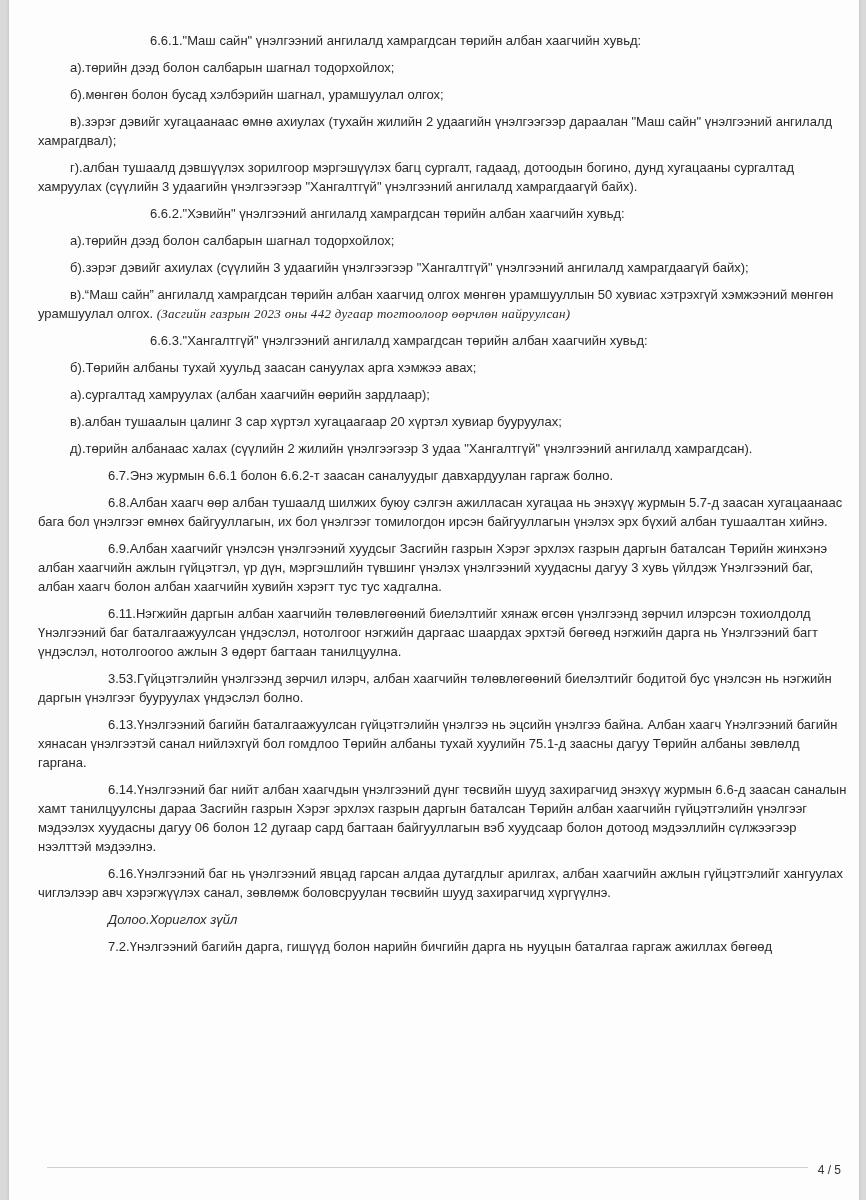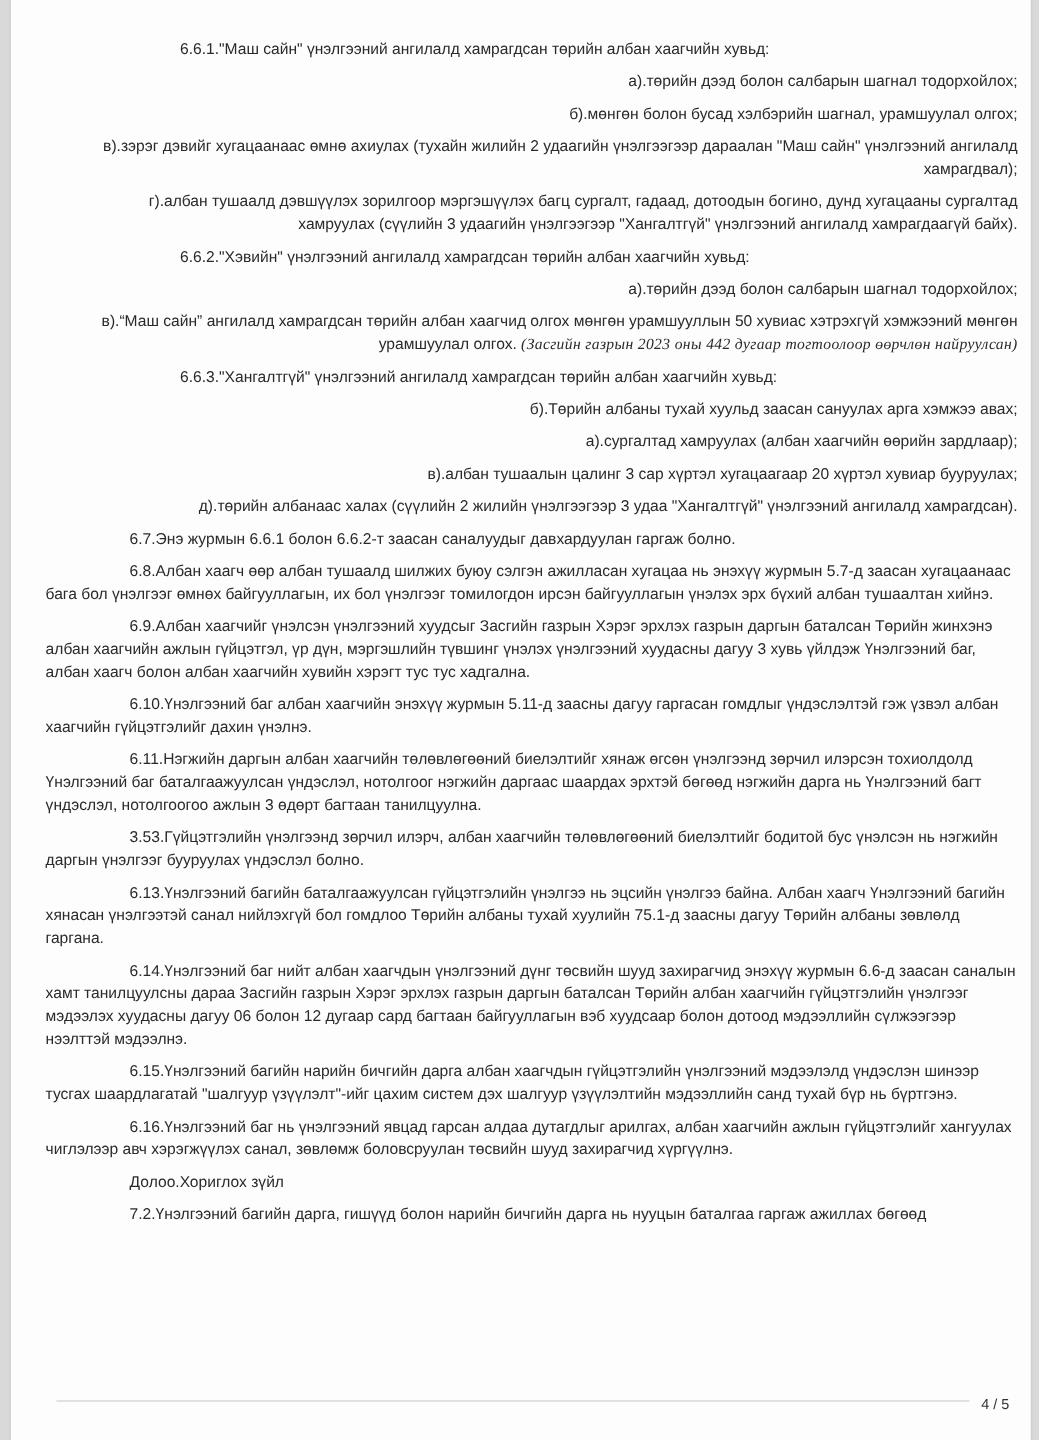--- a/index.html
+++ b/index.html
@@ -24,23 +24,23 @@
   .edge-right { right: 0; width: 7px; border-left: 1px solid #c6c6c6; }
   .doc-body {
     position: absolute;
     left: 29px; right: 11px; top: 31px;
     font-size: 13px;
     line-height: 19px;
     color: #2a2a2a;
     text-align: left;
   }
   .para { margin: 0 0 8px 0; }
-  .para.item    { text-indent: 32px; text-align: right; }
+  .para.item    { text-indent: 32px; }
   .para.clause  { text-indent: 70px; }
-  .para.chapter { text-indent: 70px; }
+  .para.chapter { text-indent: 70px; font-style: italic; }
   .para.heading { text-indent: 112px; }
   .para em { font-style: italic; letter-spacing: 0.3px; font-family: Liberation Serif, serif; }
   .footer {
     position: absolute;
     left: 38px; right: 18px; top: 1156px;
     display: flex; align-items: center;
     height: 22px;
   }
   .footer-rule {
     flex: 1;
@@ -63,35 +63,34 @@
 
 <div class="page">
   <div class="doc-body">
       <p class="para heading"><span>6.6.1."Маш сайн" үнэлгээний ангилалд хамрагдсан төрийн албан хаагчийн хувьд:</span></p>
       <p class="para item"><span>а).төрийн дээд болон салбарын шагнал тодорхойлох;</span></p>
       <p class="para item"><span>б).мөнгөн болон бусад хэлбэрийн шагнал, урамшуулал олгох;</span></p>
       <p class="para item"><span>в).зэрэг дэвийг хугацаанаас өмнө ахиулах (тухайн жилийн 2 удаагийн үнэлгээгээр дараалан "Маш сайн" үнэлгээний ангилалд хамрагдвал);</span></p>
       <p class="para item"><span>г).албан тушаалд дэвшүүлэх зорилгоор мэргэшүүлэх багц сургалт, гадаад, дотоодын богино, дунд хугацааны сургалтад хамруулах (сүүлийн 3 удаагийн үнэлгээгээр "Хангалтгүй" үнэлгээний ангилалд хамрагдаагүй байх).</span></p>
       <p class="para heading"><span>6.6.2."Хэвийн" үнэлгээний ангилалд хамрагдсан төрийн албан хаагчийн хувьд:</span></p>
       <p class="para item"><span>а).төрийн дээд болон салбарын шагнал тодорхойлох;</span></p>
+      <p class="para item"><span>б).зэрэг дэвийг ахиулах (сүүлийн 3 удаагийн үнэлгээгээр "Хангалтгүй" үнэлгээний ангилалд хамрагдаагүй байх);</span></p>
       <p class="para item"><span>в).“Маш сайн” ангилалд хамрагдсан төрийн албан хаагчид олгох мөнгөн урамшууллын 50 хувиас хэтрэхгүй хэмжээний мөнгөн урамшуулал олгох.</span><em> (Засгийн газрын 2023 оны 442 дугаар тогтоолоор өөрчлөн найруулсан)</em></p>
       <p class="para heading"><span>6.6.3."Хангалтгүй" үнэлгээний ангилалд хамрагдсан төрийн албан хаагчийн хувьд:</span></p>
       <p class="para item"><span>б).Төрийн албаны тухай хуульд заасан сануулах арга хэмжээ авах;</span></p>
       <p class="para item"><span>а).сургалтад хамруулах (албан хаагчийн өөрийн зардлаар);</span></p>
       <p class="para item"><span>в).албан тушаалын цалинг 3 сар хүртэл хугацаагаар 20 хүртэл хувиар бууруулах;</span></p>
       <p class="para item"><span>д).төрийн албанаас халах (сүүлийн 2 жилийн үнэлгээгээр 3 удаа "Хангалтгүй" үнэлгээний ангилалд хамрагдсан).</span></p>
       <p class="para clause"><span>6.7.Энэ журмын 6.6.1 болон 6.6.2-т заасан саналуудыг давхардуулан гаргаж болно.</span></p>
       <p class="para clause"><span>6.8.Албан хаагч өөр албан тушаалд шилжих буюу сэлгэн ажилласан хугацаа нь энэхүү журмын 5.7-д заасан хугацаанаас бага бол үнэлгээг өмнөх байгууллагын, их бол үнэлгээг томилогдон ирсэн байгууллагын үнэлэх эрх бүхий албан тушаалтан хийнэ.</span></p>
       <p class="para clause"><span>6.9.Албан хаагчийг үнэлсэн үнэлгээний хуудсыг Засгийн газрын Хэрэг эрхлэх газрын даргын баталсан Төрийн жинхэнэ албан хаагчийн ажлын гүйцэтгэл, үр дүн, мэргэшлийн түвшинг үнэлэх үнэлгээний хуудасны дагуу 3 хувь үйлдэж Үнэлгээний баг, албан хаагч болон албан хаагчийн хувийн хэрэгт тус тус хадгална.</span></p>
-      <p class="para clause"><span>6.10.Үнэлгээний баг албан хаагчийн энэхүү журмын 5.11-д заасны дагуу гаргасан гомдлыг үндэслэлтэй гэж үзвэл албан хаагчийн гүйцэтгэлийг дахин үнэлнэ.</span></p>
       <p class="para clause"><span>6.11.Нэгжийн даргын албан хаагчийн төлөвлөгөөний биелэлтийг хянаж өгсөн үнэлгээнд зөрчил илэрсэн тохиолдолд Үнэлгээний баг баталгаажуулсан үндэслэл, нотолгоог нэгжийн даргаас шаардах эрхтэй бөгөөд нэгжийн дарга нь Үнэлгээний багт үндэслэл, нотолгоогоо ажлын 3 өдөрт багтаан танилцуулна.</span></p>
       <p class="para clause"><span>3.53.Гүйцэтгэлийн үнэлгээнд зөрчил илэрч, албан хаагчийн төлөвлөгөөний биелэлтийг бодитой бус үнэлсэн нь нэгжийн даргын үнэлгээг бууруулах үндэслэл болно.</span></p>
       <p class="para clause"><span>6.13.Үнэлгээний багийн баталгаажуулсан гүйцэтгэлийн үнэлгээ нь эцсийн үнэлгээ байна. Албан хаагч Үнэлгээний багийн хянасан үнэлгээтэй санал нийлэхгүй бол гомдлоо Төрийн албаны тухай хуулийн 75.1-д заасны дагуу Төрийн албаны зөвлөлд гаргана.</span></p>
       <p class="para clause"><span>6.14.Үнэлгээний баг нийт албан хаагчдын үнэлгээний дүнг төсвийн шууд захирагчид энэхүү журмын 6.6-д заасан саналын хамт танилцуулсны дараа Засгийн газрын Хэрэг эрхлэх газрын даргын баталсан Төрийн албан хаагчийн гүйцэтгэлийн үнэлгээг мэдээлэх хуудасны дагуу 06 болон 12 дугаар сард багтаан байгууллагын вэб хуудсаар болон дотоод мэдээллийн сүлжээгээр нээлттэй мэдээлнэ.</span></p>
-      <p class="para clause"><span>6.15.Үнэлгээний багийн нарийн бичгийн дарга албан хаагчдын гүйцэтгэлийн үнэлгээний мэдээлэлд үндэслэн шинээр тусгах шаардлагатай "шалгуур үзүүлэлт"-ийг цахим систем дэх шалгуур үзүүлэлтийн мэдээллийн санд тухай бүр нь бүртгэнэ.</span></p>
       <p class="para clause"><span>6.16.Үнэлгээний баг нь үнэлгээний явцад гарсан алдаа дутагдлыг арилгах, албан хаагчийн ажлын гүйцэтгэлийг хангуулах чиглэлээр авч хэрэгжүүлэх санал, зөвлөмж боловсруулан төсвийн шууд захирагчид хүргүүлнэ.</span></p>
       <p class="para chapter"><span>Долоо.Хориглох зүйл</span></p>
       <p class="para clause"><span>7.2.Үнэлгээний багийн дарга, гишүүд болон нарийн бичгийн дарга нь нууцын баталгаа гаргаж ажиллах бөгөөд</span></p>
     </div>
 
   <div class="footer">
     <div class="footer-rule"></div>
     <div class="page-number">4 / 5</div>
   </div>
 </div>

